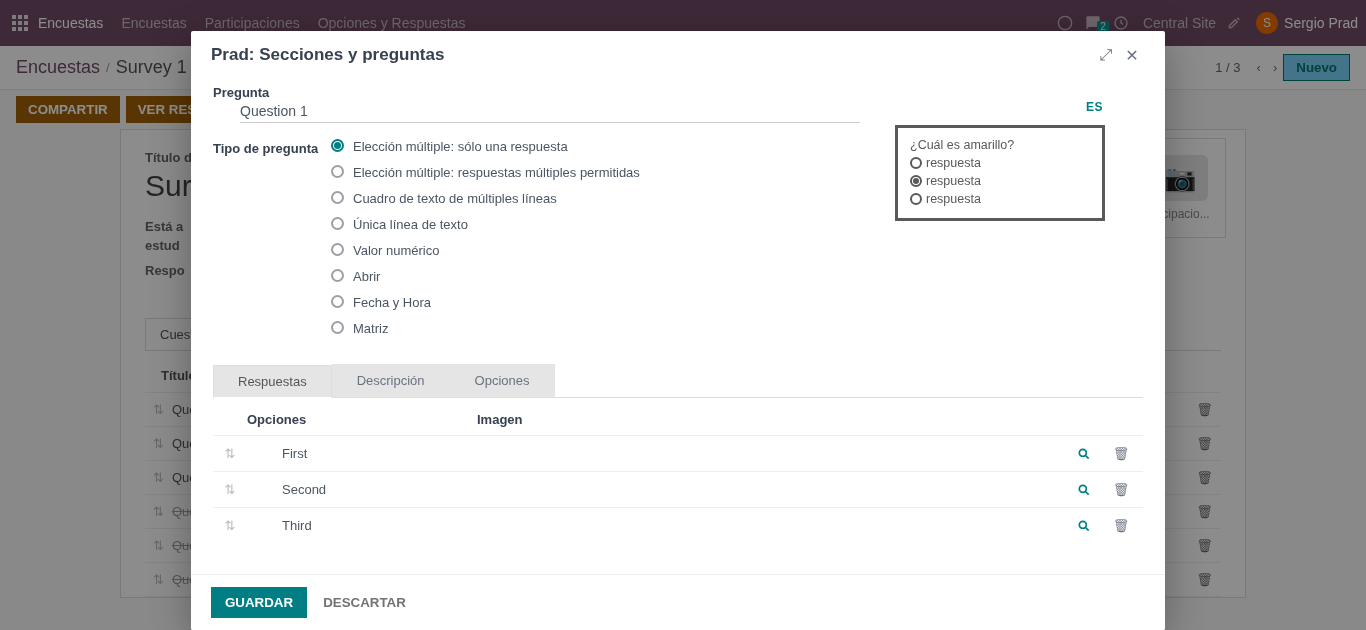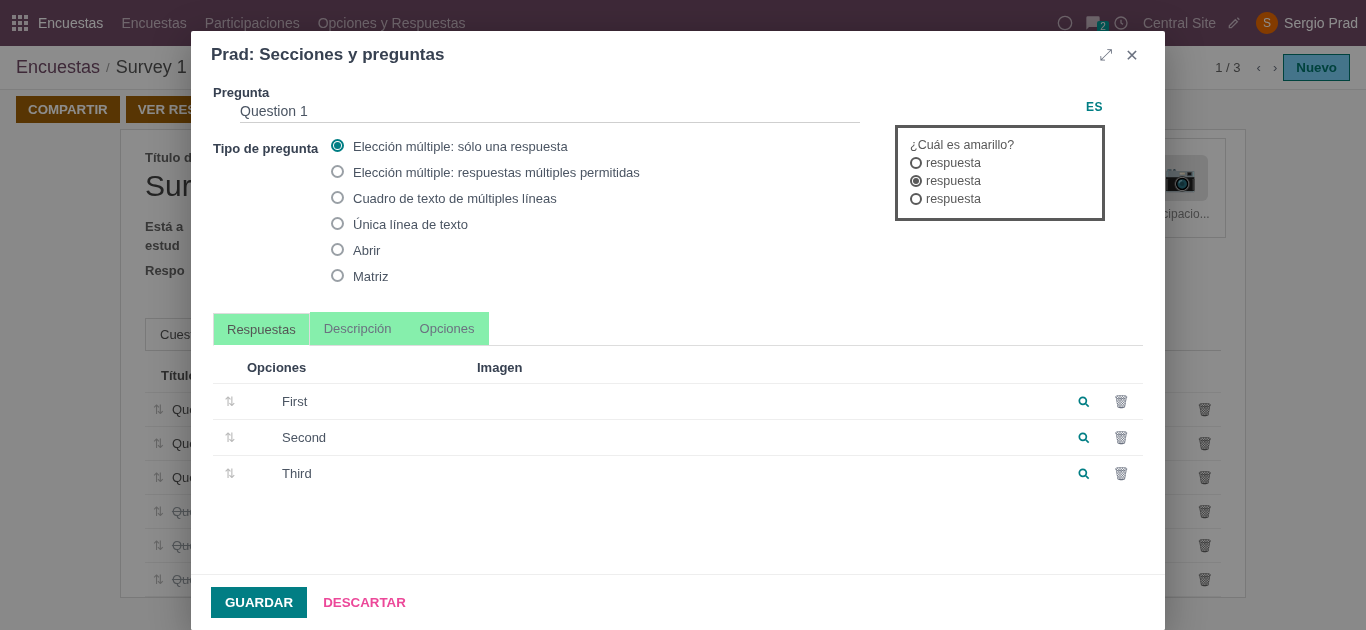--- a/index.html
+++ b/index.html
@@ -67,35 +67,35 @@
   .rdot{width:13px;height:13px;border-radius:50%;border:2px solid #017e84;display:flex;align-items:center;justify-content:center;}
   .rdot.sel::after{content:"";width:7px;height:7px;border-radius:50%;background:#017e84;}
   .rdot.off{border-color:#9aa0a6;}
   
   .preview{position:absolute; right:60px; top:50px; width:210px; border:3px solid #595959; padding:10px 8px 12px 12px; color:#595959; font-size:12.5px;}
   .prow{display:flex; align-items:center; gap:4px; margin-top:4px;}
   .prad{width:12px;height:12px;border-radius:50%;border:2px solid #595959;display:flex;align-items:center;justify-content:center;}
   .prad.sel::after{content:"";width:6px;height:6px;border-radius:50%;background:#595959;}
   
   .mtabs{display:flex; border-bottom:1px solid #ddd; margin-top:28px;}
-  .mtab{padding:8px 13px; border:1px solid #ddd; border-bottom:none; color:#555; cursor:pointer; background:#86efac; position:relative;}
+  .mtab{padding:8px 24px; border:1px solid #ddd; border-bottom:none; color:#555; cursor:pointer; background:#e5e5e5; position:relative;}
   .mtab.active{border-bottom:1px solid #fff; top:1px; font-weight:500;}
   .mtab:not(.active){border-color:transparent; color:#6b7280;}
   
   .anshdr{display:flex; padding:14px 0 8px 34px; font-weight:600; color:#374151;}
   .anshdr .c1{width:230px;} .anshdr .c2{flex:1;}
   .ansrow{display:flex; align-items:center; height:36px; border-top:1px solid #eee; padding-left:6px;}
   .ansrow .drag{color:#bbb; width:22px; text-align:center;}
   .ansrow .txt{flex:1; color:#4b5563; padding-left:6px;margin-left:35px;}
   .ansrow .zoom{width:36px; color:#017e84; font-weight:bold; cursor:pointer;}
   .ansrow .del{width:30px; color:#6b7280; cursor:pointer;}
   
   .mfoot{padding:12px 20px; display:flex; gap:16px; align-items:center; background:#fff; border-top:1px solid #eee;}
   .save{background:#017e84; color:#fff; border:none; padding:8px 14px; font-weight:700; cursor:pointer;}
-  .discard{color:#ec4899; background:none; border:none; font-weight:600; cursor:pointer;}
+  .discard{color:#737373; background:none; border:none; font-weight:600; cursor:pointer;}
   
   svg{display:block;}
 </style>
 </head>
 <body>
 
 <div class="topnav">
   <div class="apps-icon">
       <span></span>
       <span></span>
@@ -240,21 +240,29 @@
         <label class="ritem">
             <span class="rdot off"></span>
             <span>Cuadro de texto de múltiples líneas</span>
           </label>
         <label class="ritem">
             <span class="rdot off"></span>
             <span>Única línea de texto</span>
           </label>
         <label class="ritem">
             <span class="rdot off"></span>
+            <span>Valor numérico</span>
+          </label>
+        <label class="ritem">
+            <span class="rdot off"></span>
             <span>Abrir</span>
+          </label>
+        <label class="ritem">
+            <span class="rdot off"></span>
+            <span>Fecha y Hora</span>
           </label>
         <label class="ritem">
             <span class="rdot off"></span>
             <span>Matriz</span>
           </label>
       </div>
     </div>
 
     <div class="preview">
       <div>¿Cuál es amarillo?</div>

